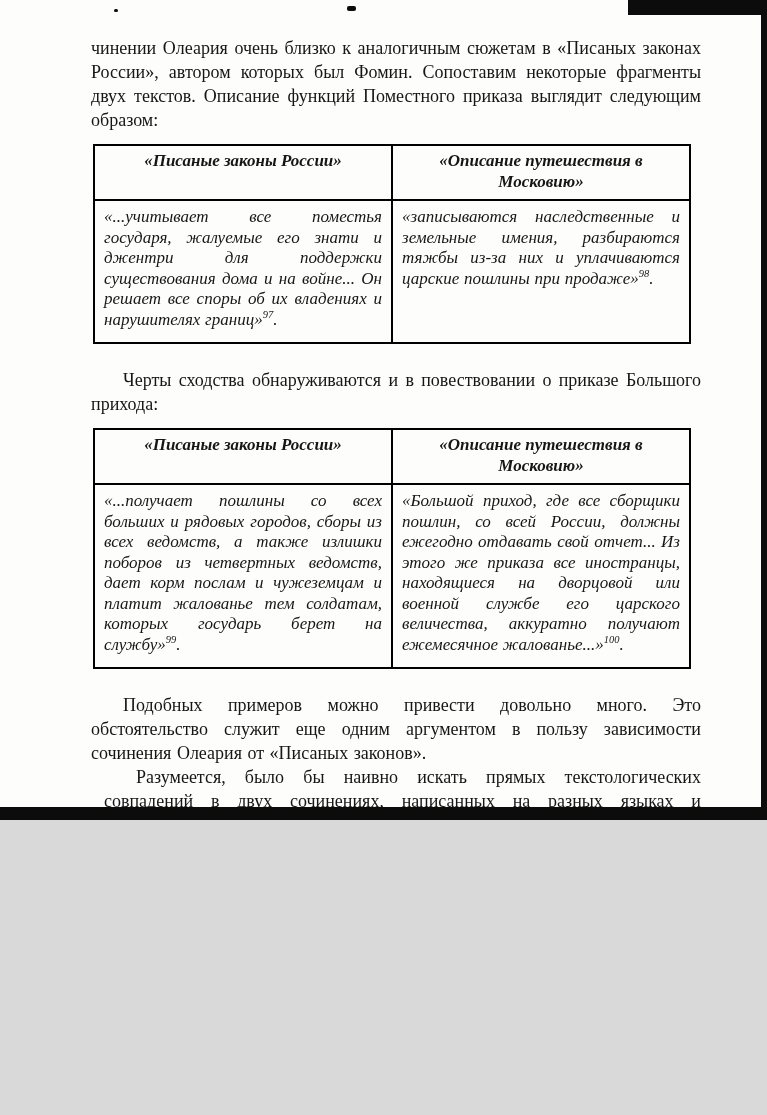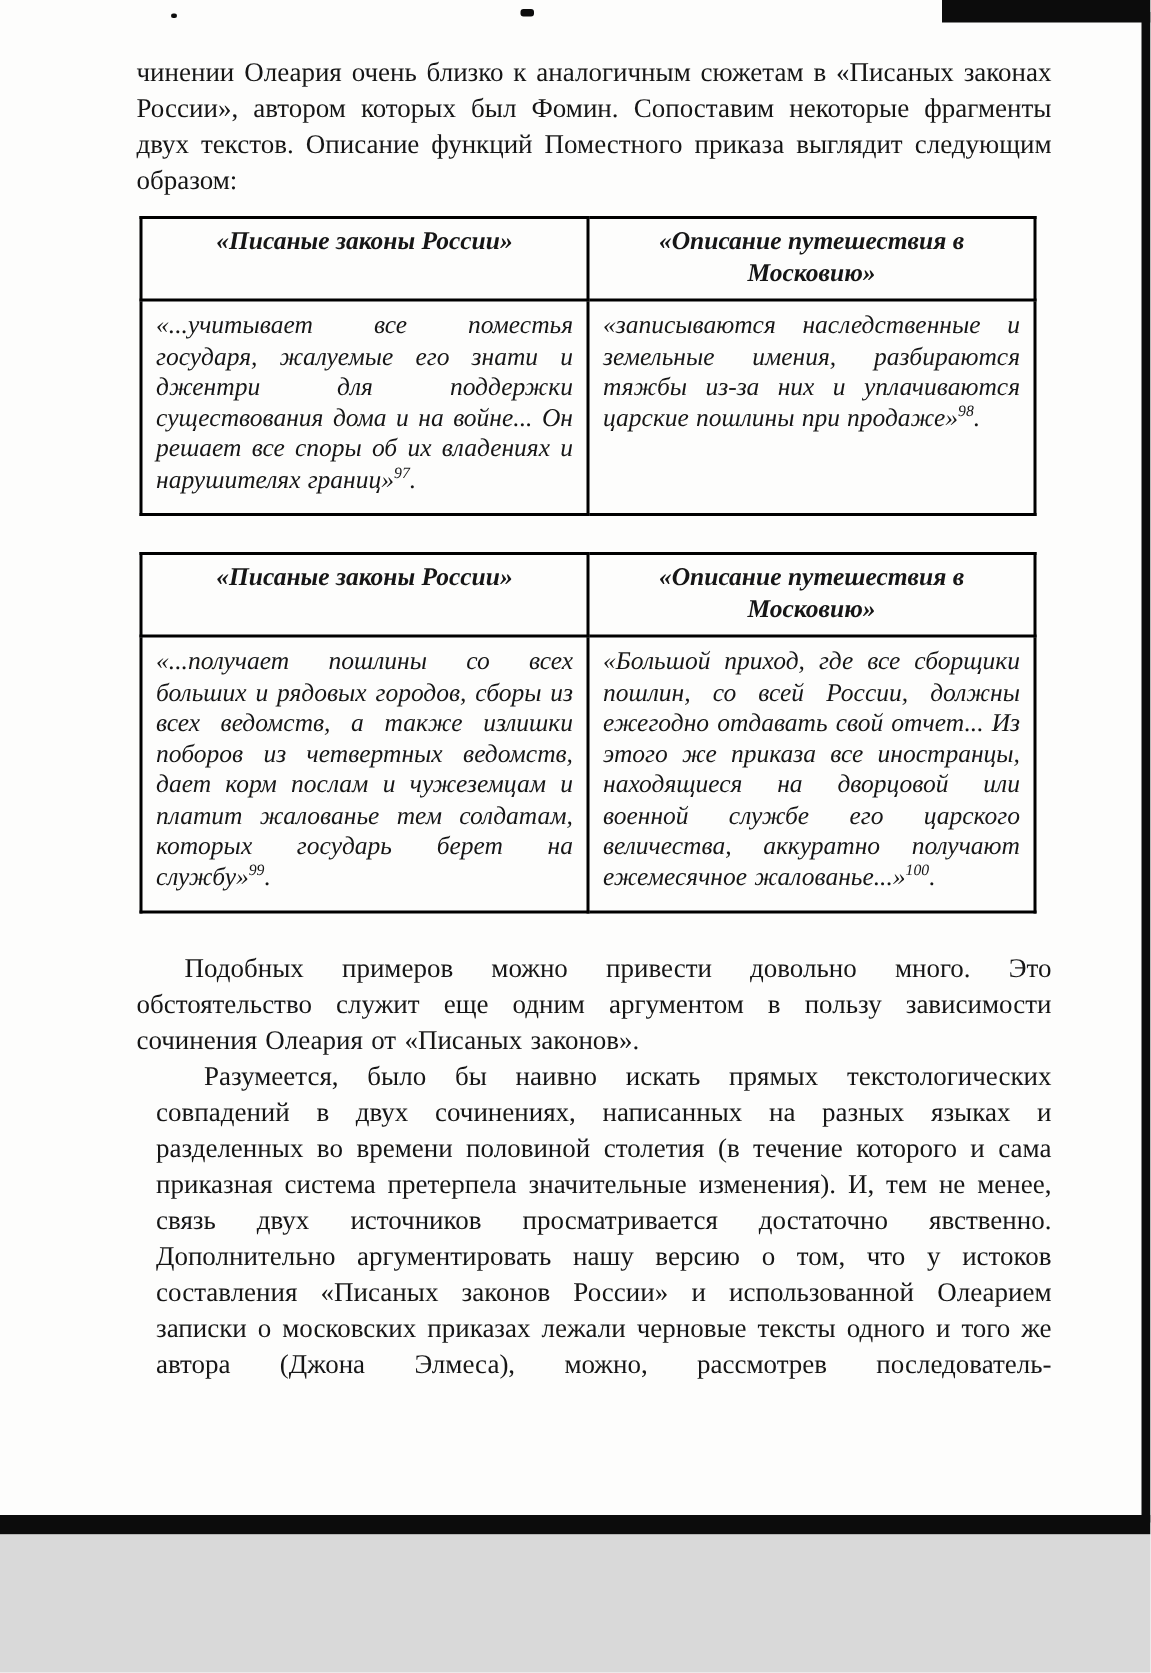--- a/index.html
+++ b/index.html
@@ -1,21 +1,21 @@
 <!DOCTYPE html>
 <html><head>
 <meta charset="utf-8">
 <style>
   html, body { margin: 0; padding: 0; }
   body { background: #d9d9d9; }
 
   .screenshot {
     position: relative;
     width: 767px;
-    height: 1023px;
+    height: 820px;
     background: #fdfdfc;
     overflow: hidden;
     font-family: "Liberation Serif", "DejaVu Serif", serif;
     color: #161616;
   }
 
   .content {
     position: absolute;
     left: 91px;
     top: 36px;
@@ -97,20 +97,21 @@
         <th>«Писаные законы России»</th>
         <th>«Описание путешествия в Московию»</th>
       </tr>
       <tr>
         <td><span>«...учитывает все поместья государя, жалуемые его знати и джентри для поддержки существования дома и на войне... Он решает все споры об их владениях и нарушителях границ»</span><sup class="fn">97</sup><span>.</span></td>
         <td><span>«записываются наследственные и земельные имения, разбираются тяжбы из-за них и уплачиваются царские пошлины при продаже»</span><sup class="fn">98</sup><span>.</span></td>
       </tr>
     </tbody>
       </table>
 
+    <p class="para indent">Черты сходства обнаруживаются и в повествовании о приказе Большого прихода:</p>
 
     <table class="cmp">
       <tbody>
           <tr>
         <th>«Писаные законы России»</th>
         <th>«Описание путешествия в Московию»</th>
       </tr>
       <tr>
         <td><span>«...получает пошлины со всех больших и рядовых городов, сборы из всех ведомств, а также излишки поборов из четвертных ведомств, дает корм послам и чужеземцам и платит жалованье тем солдатам, которых государь берет на службу»</span><sup class="fn">99</sup><span>.</span></td>
         <td><span>«Большой приход, где все сборщики пошлин, со всей России, должны ежегодно отдавать свой отчет... Из этого же приказа все иностранцы, находящиеся на дворцовой или военной службе его царского величества, аккуратно получают ежемесячное жалованье...»</span><sup class="fn">100</sup><span>.</span></td>

